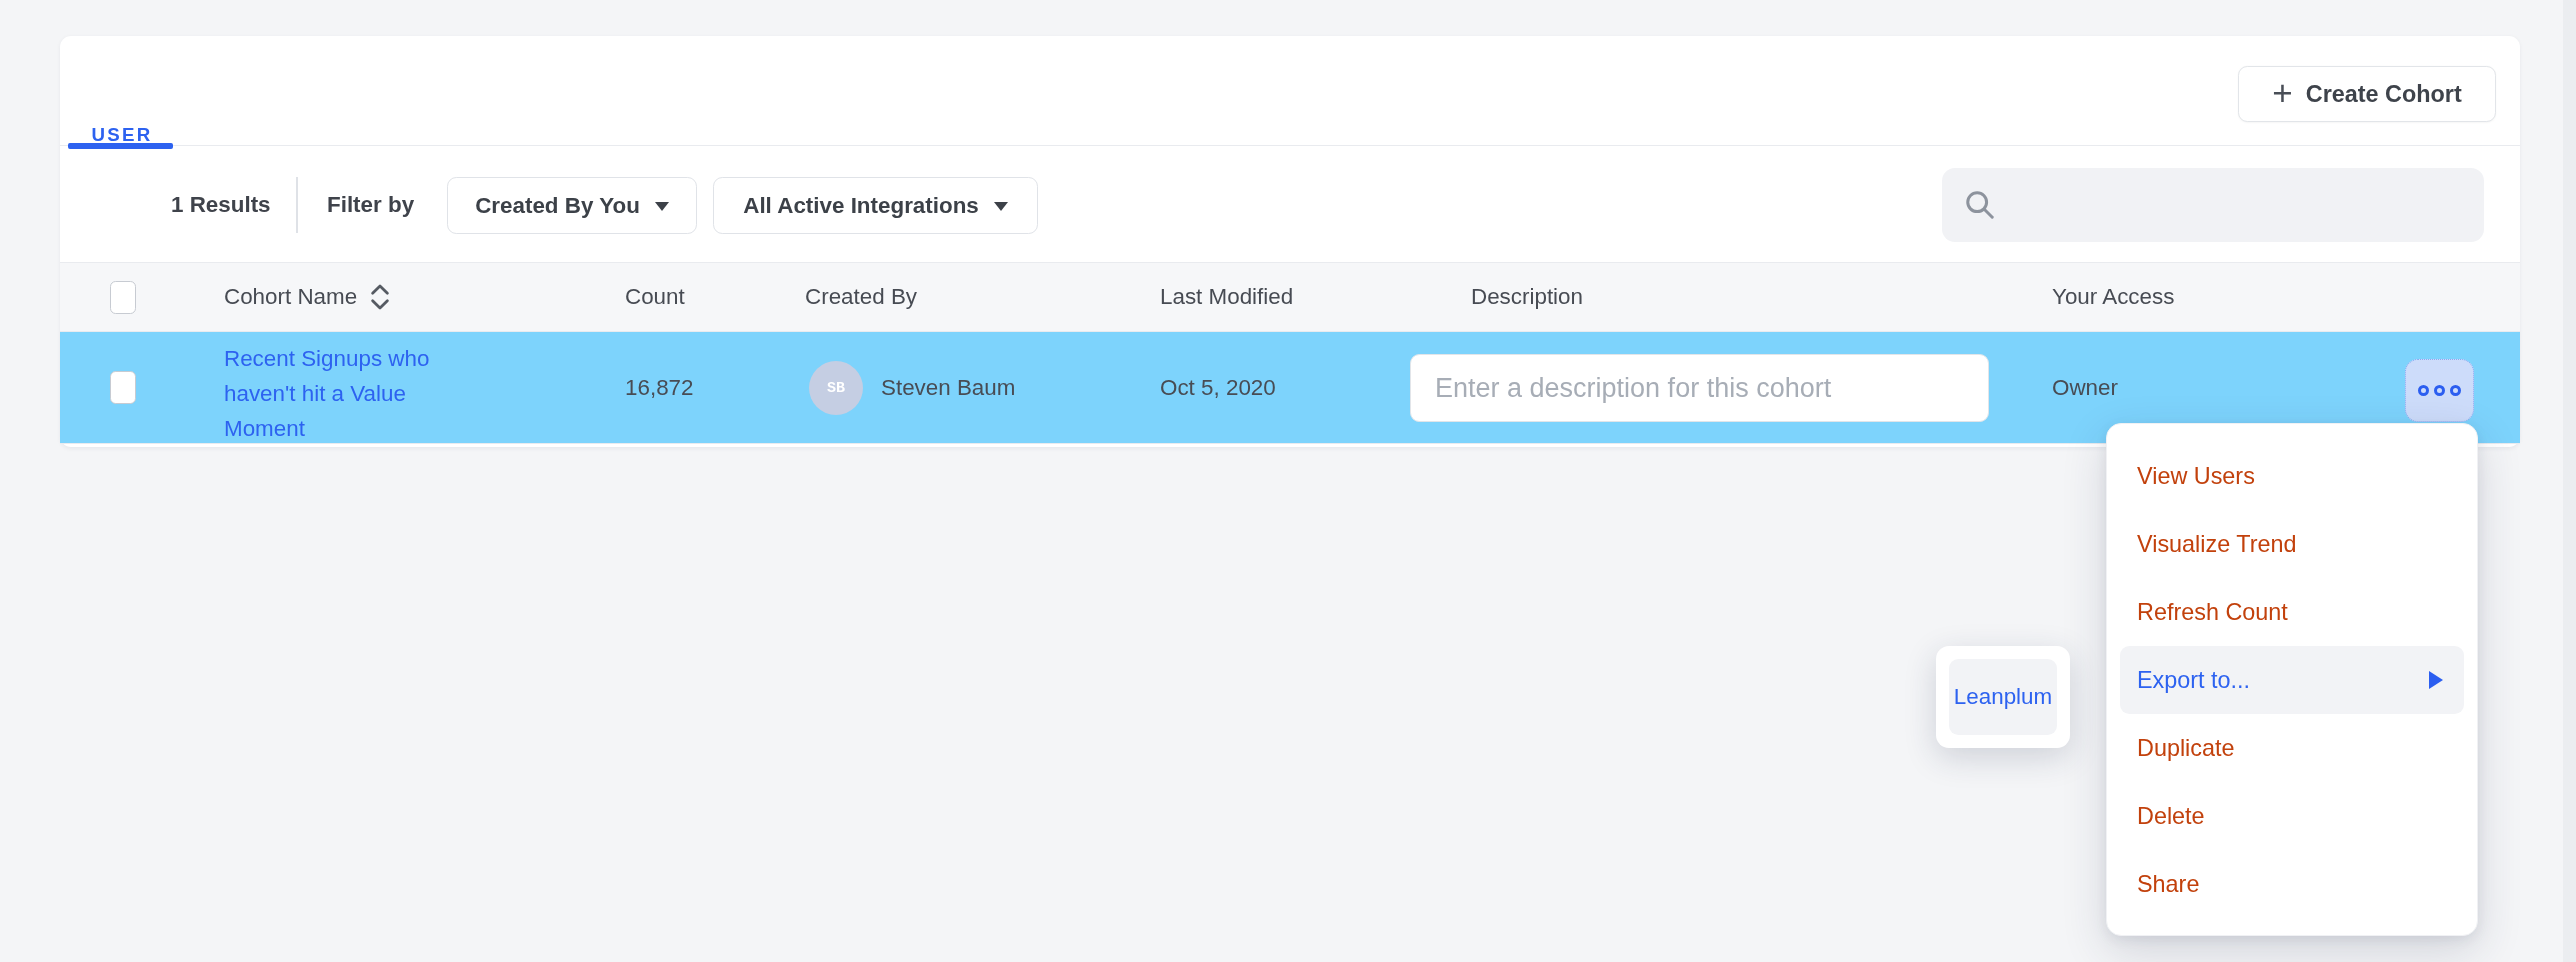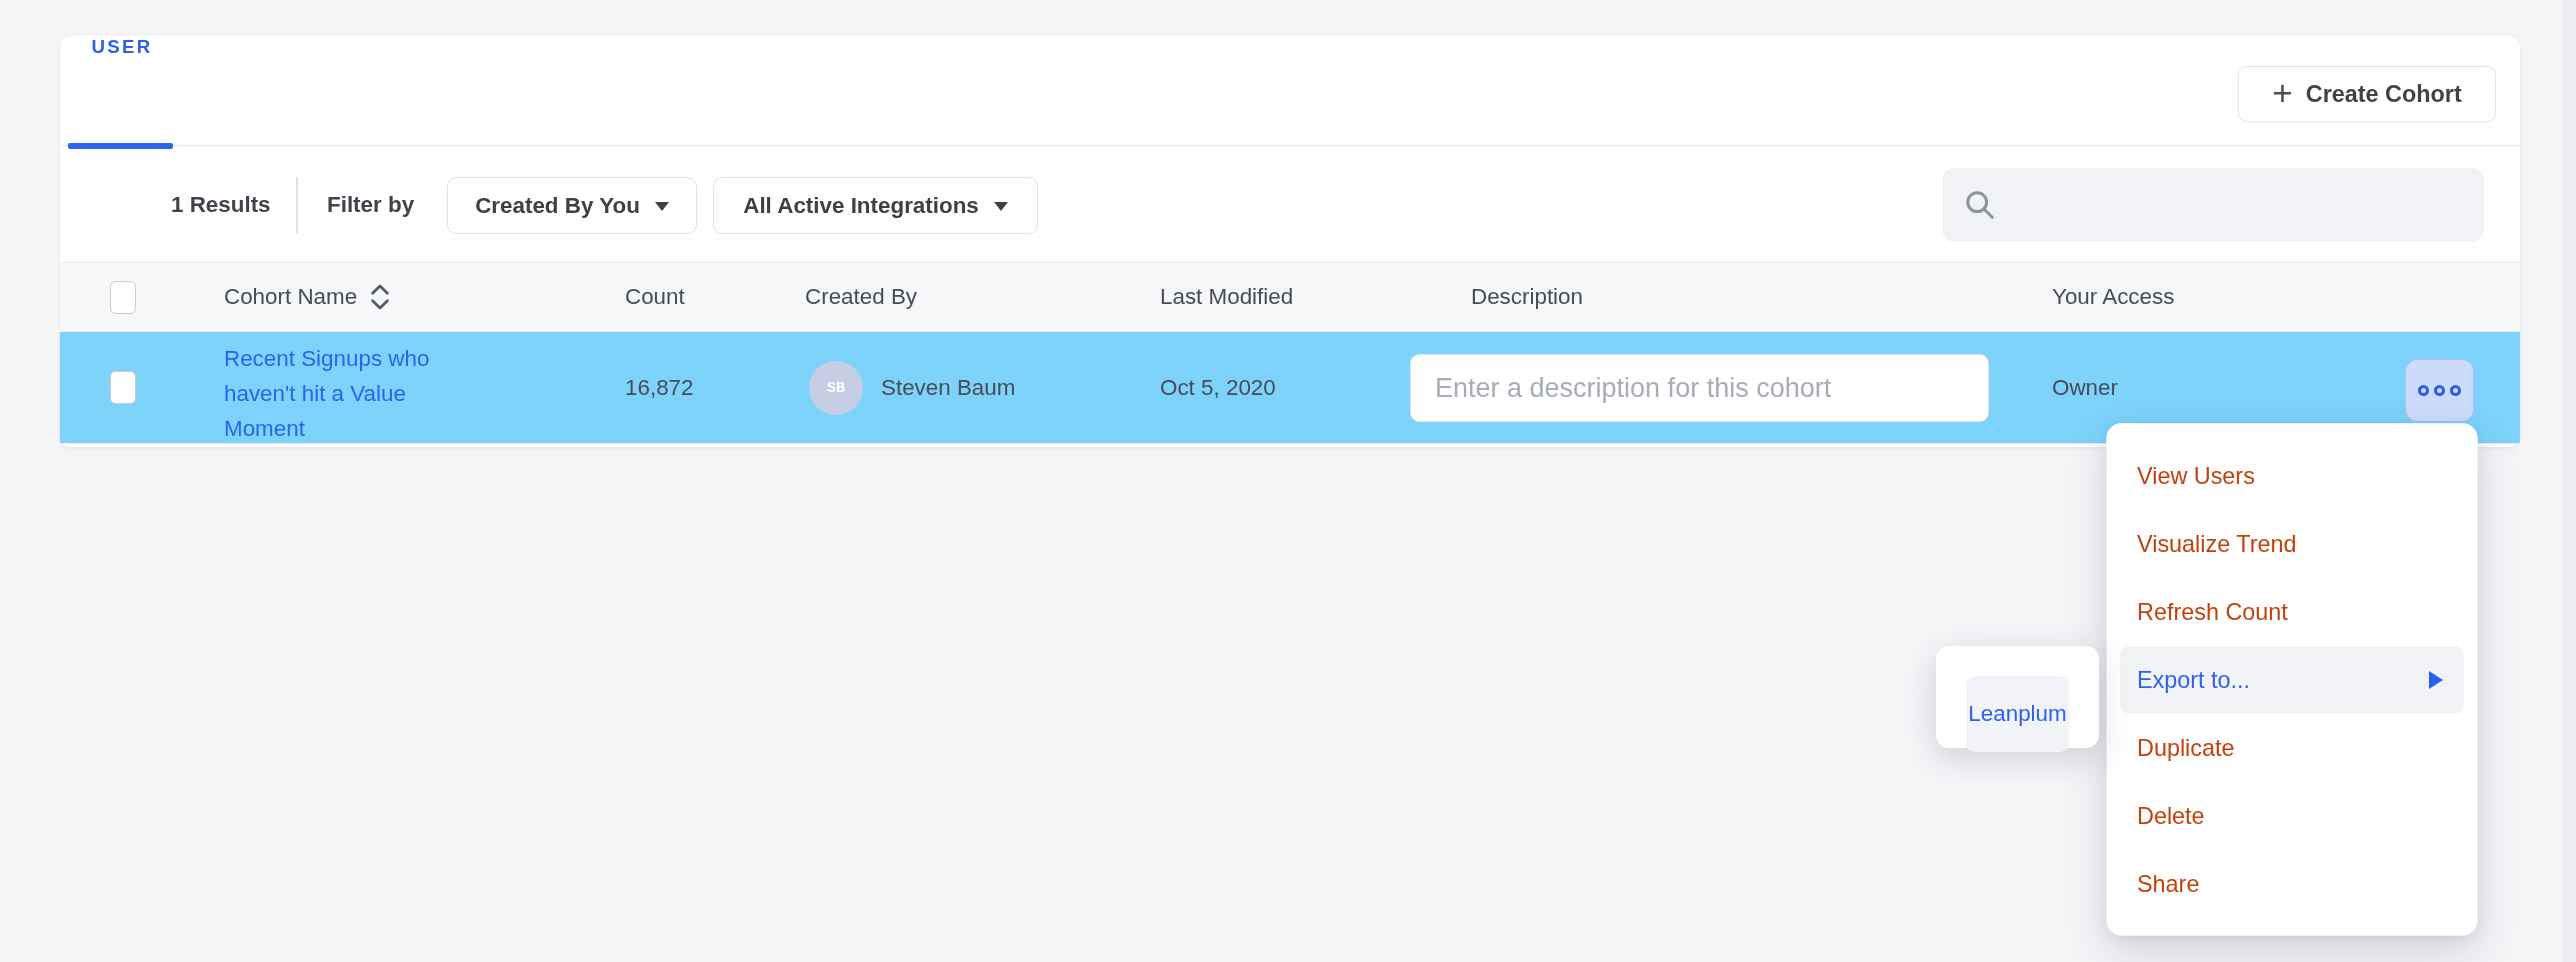--- a/index.html
+++ b/index.html
@@ -4,21 +4,21 @@
 <style>
   * { margin:0; padding:0; box-sizing:border-box; }
   html,body { width:2576px; height:963px; background:#f4f5f7; font-family:"Liberation Sans", sans-serif; color:#3f434b; overflow:hidden; }
 
   .right-strip { position:absolute; right:0; top:0; width:13px; height:963px; background:#ebedf0; }
 
   .card { position:absolute; left:60px; top:36px; width:2460px; height:411px; background:#ffffff; border-radius:11.2px; box-shadow:0 1.9px 4.7px rgba(25,35,60,.06); }
 
   
   .tabbar { position:absolute; left:0; top:0; width:100%; height:110px; border-bottom:1.9px solid #e9ebef; border-radius:11.2px 11.2px 0 0; }
-  .tab { position:absolute; left:7.5px; top:0; height:110px; padding:0 24px; display:flex; align-items:flex-start; font-size:18.7px; font-weight:bold; letter-spacing:2.3px; color:#2d62f0; cursor:pointer; }
+  .tab { position:absolute; left:7.5px; top:0; height:110px; padding:0 24px; display:flex; align-items:flex-end; font-size:18.7px; font-weight:bold; letter-spacing:2.3px; color:#2d62f0; cursor:pointer; }
   .tab-underline { position:absolute; left:7.5px; top:107px; width:105px; height:5.6px; background:#2d62f0; border-radius:1.9px; }
 
   .create-btn { position:absolute; left:2178px; top:30px; width:258px; height:56px; background:#fff; border:1.9px solid #e2e5e9; border-radius:9.3px; display:flex; align-items:center; justify-content:center; gap:13px; font-size:23.4px; font-weight:bold; color:#3e434b; box-shadow:0 0.9px 1.9px rgba(0,0,0,.04); cursor:pointer; }
   .plus { font-size:35px; font-weight:normal; color:#494e57; line-height:1; margin-top:-3.7px; }
 
   
   .filterbar { position:absolute; left:0; top:110px; width:100%; height:117px; border-bottom:0.9px solid #e9ebef; }
   .results { position:absolute; left:111px; top:0; height:117px; display:flex; align-items:center; font-size:22.4px; font-weight:bold; color:#3f434b; }
   .vdiv { position:absolute; left:236px; top:31px; width:1.9px; height:56px; background:#dfe2e7; }
   .filterby { position:absolute; left:267px; top:0; height:117px; display:flex; align-items:center; font-size:22.4px; font-weight:bold; color:#3f434b; }
@@ -47,21 +47,21 @@
   .desc-input::placeholder { color:#a7adb6; }
   .kebab-btn { position:absolute; left:2345px; top:27px; width:69px; height:63px; background:#cddcfa; border:1.9px dotted #8aa9f3; border-radius:13px; display:flex; align-items:center; justify-content:center; gap:4.7px; cursor:pointer; }
   .dot { width:11.2px; height:11.2px; border-radius:50%; border:3.7px solid #2b5ef0; background:#cddcfa; }
 
   
   .menu { position:absolute; left:2106px; top:423px; width:372px; height:513px; background:#fff; border-radius:15px; border:0.9px solid #f0f1f4; box-shadow:0 15px 45px rgba(35,45,75,.16), 0 3.7px 11.2px rgba(35,45,75,.08); padding:18px 0; z-index:10; }
   .menu-item { height:68px; display:flex; align-items:center; padding-left:30px; font-size:23.4px; color:#c2410c; cursor:pointer; }
   .menu-item.highlight { margin:0 13px; padding-left:17px; padding-right:20.6px; background:#f2f3f6; border-radius:9.3px; color:#2d62f0; justify-content:space-between; }
   .subarrow { width:0; height:0; border-top:9.3px solid transparent; border-bottom:9.3px solid transparent; border-left:14px solid #2b5ef0; }
 
-  .submenu { position:absolute; left:1936px; top:646px; width:163px; height:102px; background:#fff; border-radius:13px; box-shadow:0 9.3px 32px rgba(35,45,75,.18); padding:30px; z-index:11; }
+  .submenu { position:absolute; left:1936px; top:646px; width:134px; height:102px; background:#fff; border-radius:13px; box-shadow:0 9.3px 32px rgba(35,45,75,.18); padding:13px; z-index:11; }
   .submenu-item { width:100%; height:76px; background:#f2f3f6; border-radius:9.3px; display:flex; align-items:center; justify-content:center; font-size:22.4px; color:#2d62f0; cursor:pointer; }
 </style>
 </head>
 <body>
 
 <div class="right-strip"></div>
 
 <div class="card">
 
   <div class="tabbar">

